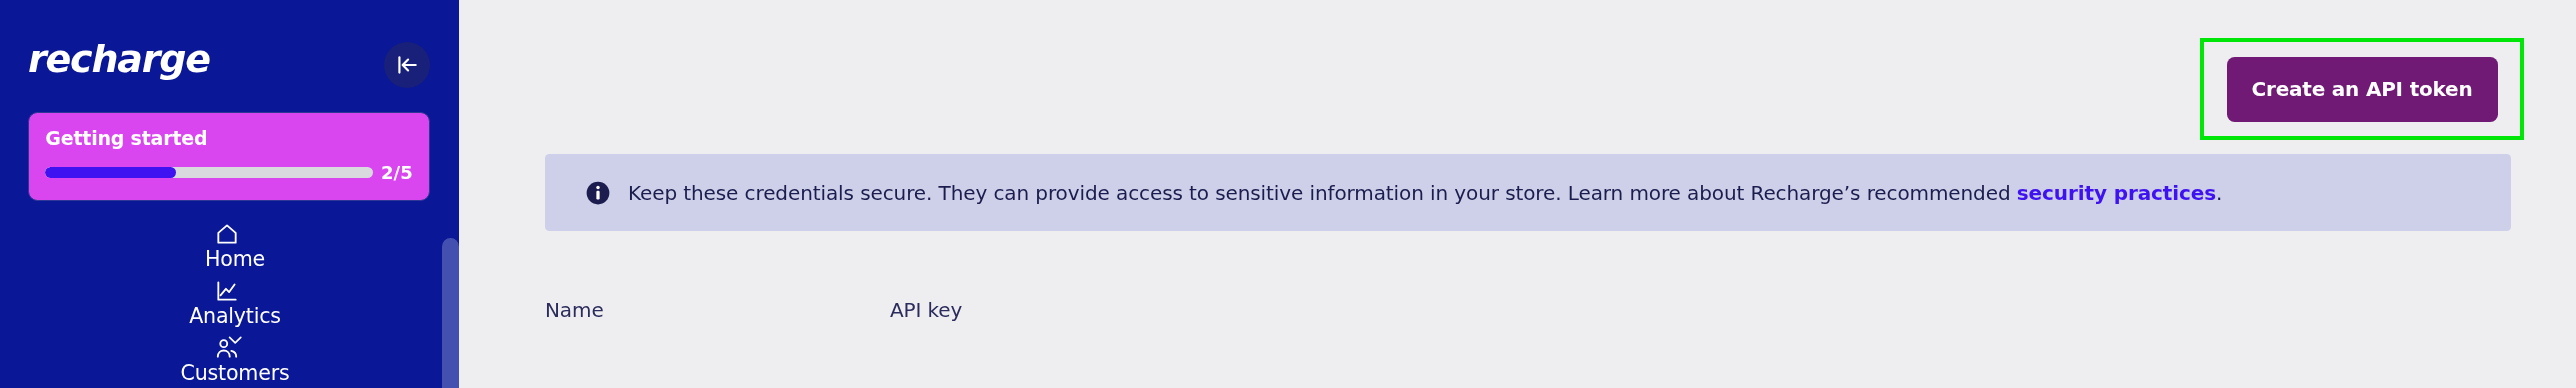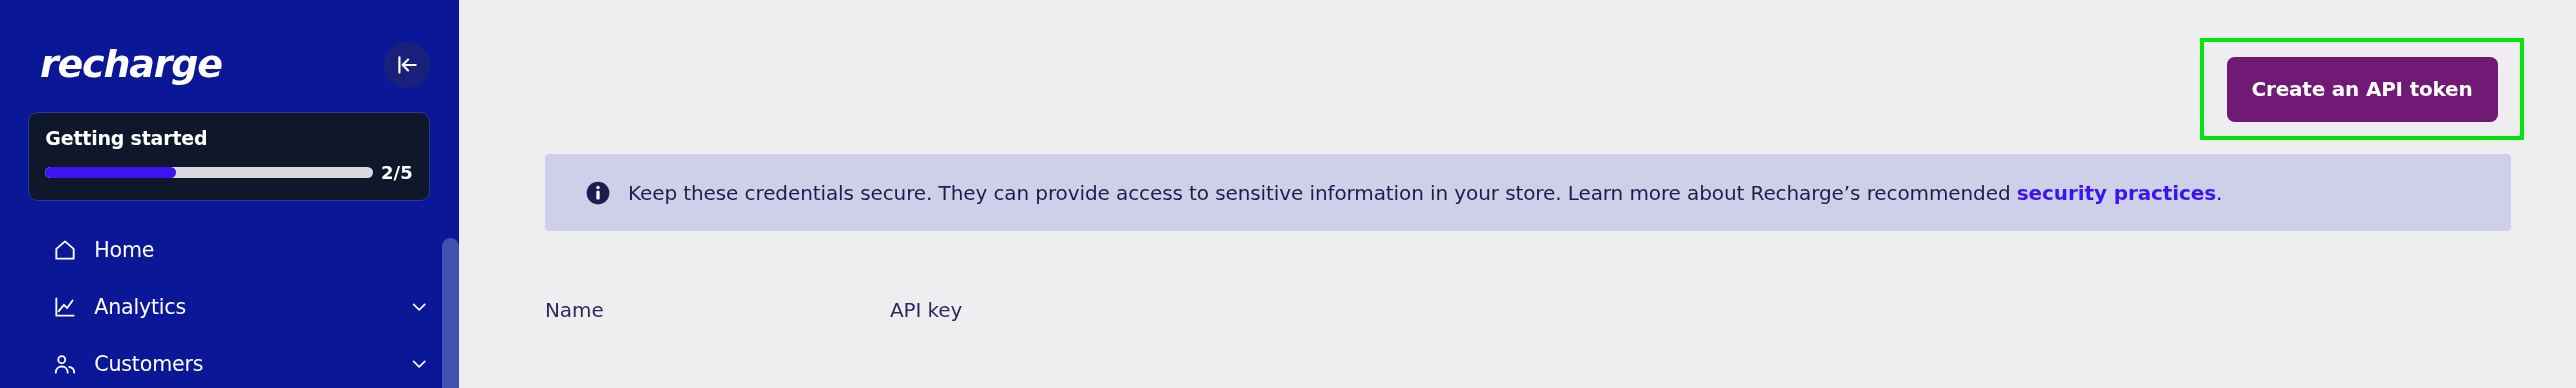--- a/index.html
+++ b/index.html
@@ -13,22 +13,22 @@
 
   
   .sidebar {
     position:relative;
     width:459px; height:389px;
     background:#0A1796;
     flex:0 0 459px;
     overflow:hidden;
   }
   .sidebar-top {
-    display:flex; align-items:center; justify-content:space-between;
-    padding:40px 29px 0 40px;
+    display:flex; align-items:flex-start; justify-content:space-between;
+    padding:40px 29px 0 28px;
   }
   .brand-logo {
     font-family:"DejaVu Sans", sans-serif;
     font-style:italic;
     font-weight:700;
     font-size:38px;
     letter-spacing:-1.2px;
     color:#ffffff;
     line-height:1;
   }
@@ -37,21 +37,21 @@
     background:#18207a;
     display:flex; align-items:center; justify-content:center;
     cursor:pointer;
     flex:0 0 46px;
     margin-top:1.7px;
   }
   .collapse-btn svg { display:block; }
 
   .gs-card {
     margin:24px 29px 0 28px;
-    background:#0f172a;
+    background:#d946ef;
     border:0.9px solid #2c3796;
     border-radius:9.5px;
     padding:14.6px 16.3px 16.3px 16.3px;
   }
   .gs-title {
     color:#ffffff;
     font-family:"DejaVu Sans", sans-serif;
     font-weight:700;
     font-size:19px;
     letter-spacing:-0.2px;
@@ -77,23 +77,24 @@
     font-family:"DejaVu Sans", sans-serif;
     font-weight:700;
     font-size:18px;
     white-space:nowrap;
   }
 
   .nav-list { margin-top:20.6px; }
   .nav-item {
     display:flex; align-items:center;
     height:57px;
-    padding:0 29px 0 52px;
+    padding:0 29px 0 40px;
     cursor:pointer;
     color:#ffffff;
+    flex-direction:column;
   }
   .nav-ico {
     width:26px; height:26px;
     flex:0 0 26px;
     display:flex; align-items:center; justify-content:center;
     margin-right:16.3px;
   }
   .nav-label {
     font-size:20.6px;
     font-family:"DejaVu Sans", sans-serif;

